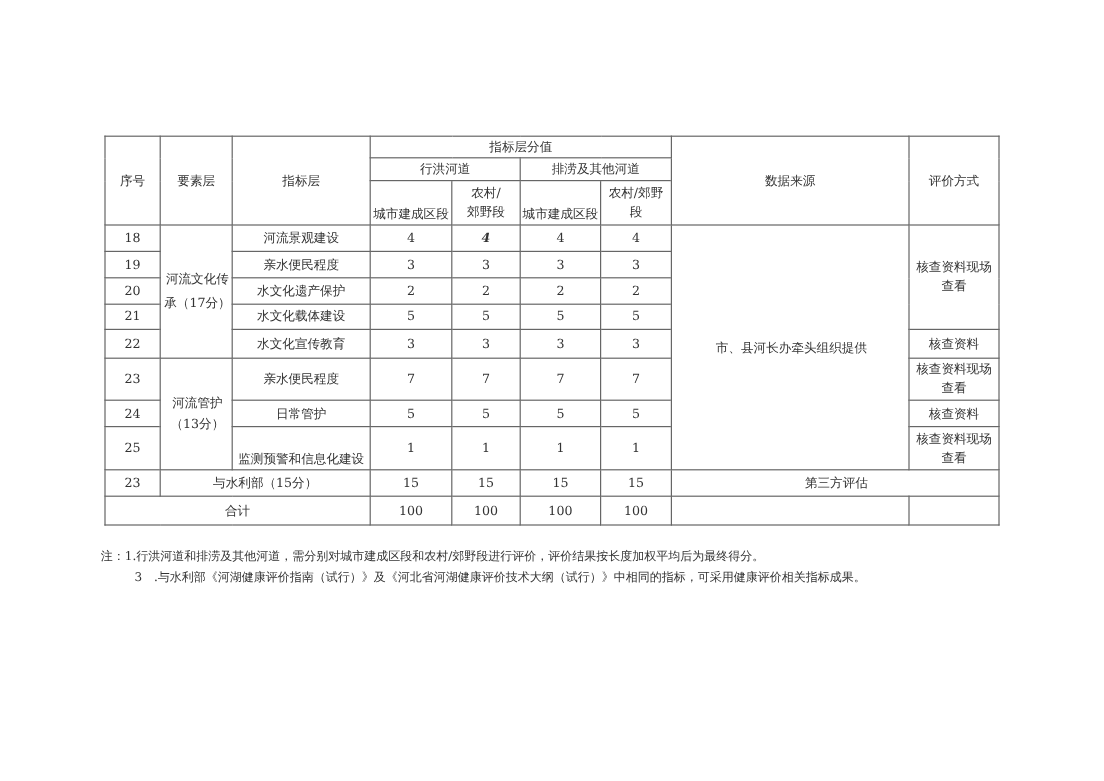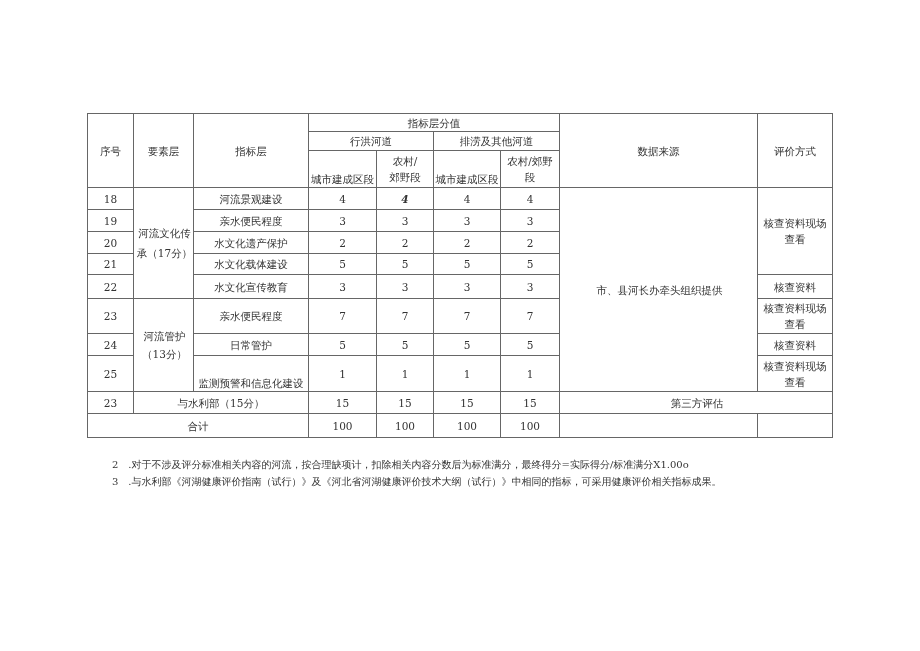--- a/index.html
+++ b/index.html
@@ -154,15 +154,15 @@
     <td>100</td>
     <td>100</td>
     <td>100</td>
     <td></td>
     <td></td>
   </tr>
 </tbody>
   </table>
 
 <div class="notes">
-  <div class="indent">2　.对于不涉及评分标准相关内容的河流，按合理缺项计，扣除相关内容分数后为标准满分，最终得分=实际得分/标准满分X1.00o</div>
+  <div>注：1.行洪河道和排涝及其他河道，需分别对城市建成区段和农村/郊野段进行评价，评价结果按长度加权平均后为最终得分。</div>
   <div class="indent">3　.与水利部《河湖健康评价指南（试行）》及《河北省河湖健康评价技术大纲（试行）》中相同的指标，可采用健康评价相关指标成果。</div>
 </div>
 
 </body></html>

